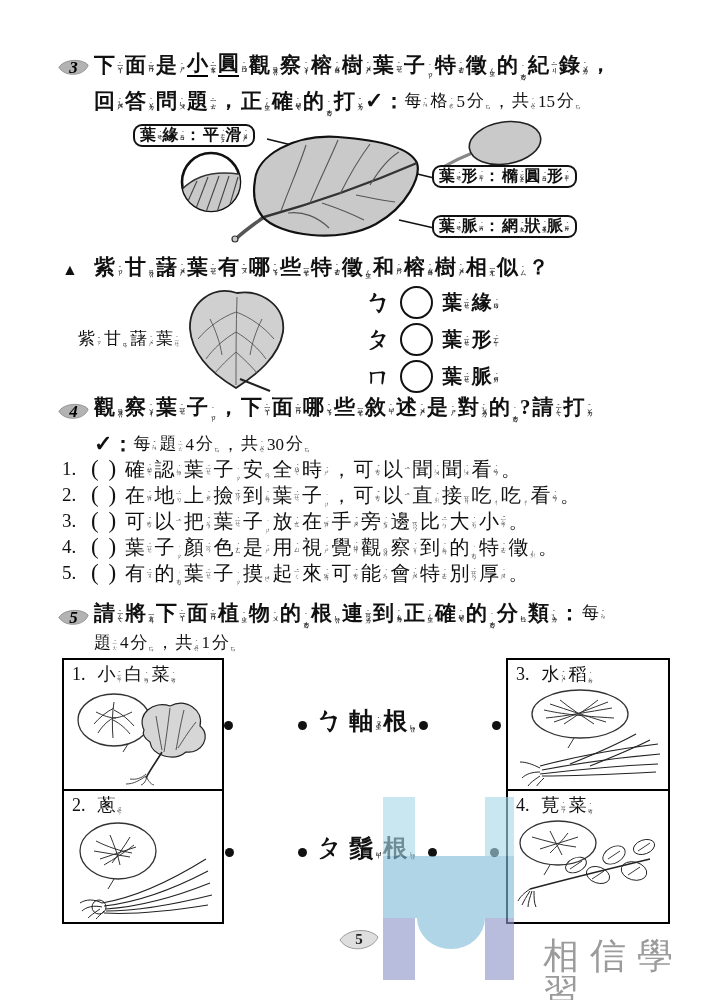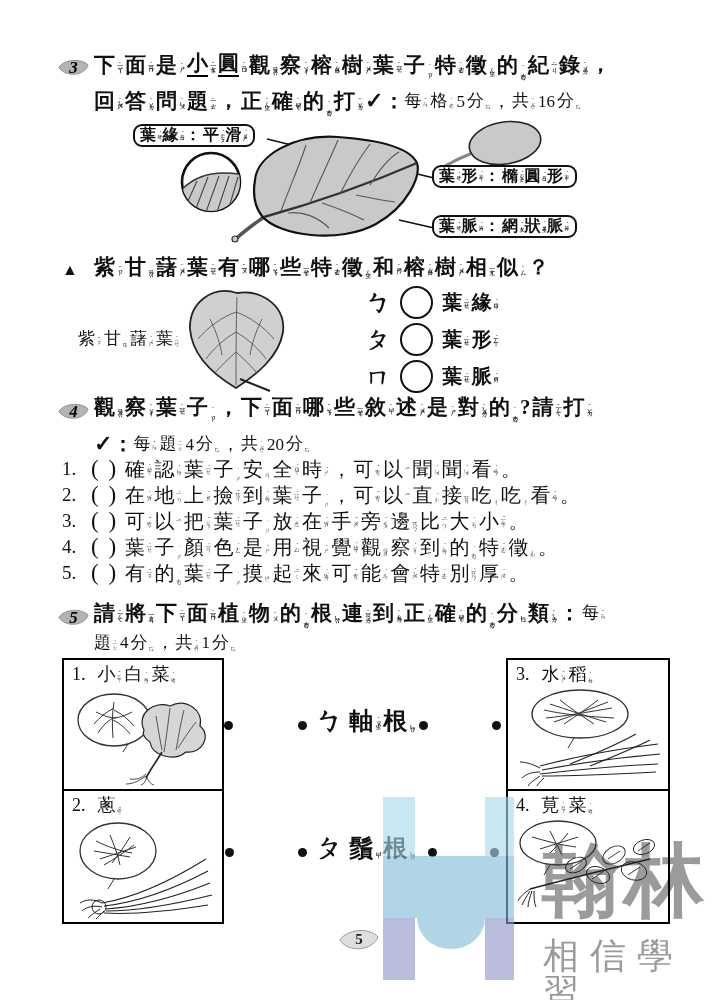--- a/index.html
+++ b/index.html
@@ -77,21 +77,20 @@
 
   .pagebadge{position:absolute;width:40px;height:27px;z-index:2;}
   .pagebadge svg{position:absolute;left:0;top:0;}
   .pagebadge b{position:absolute;width:100%;text-align:center;line-height:27px;font-size:15px;color:#222;}
 </style>
 </head>
 <body>
 
 <div class="page">
 
-  <div class="logo-text" style="left:541px;top:841px">翰林</div>
   <div class="logo-slogan" style="left:543px;top:938px">相信學習</div>
 
   <span class="qbadge" style="left:58px;top:55px">
     <svg width="31" height="25" viewBox="0 0 38 26">
       <path d="M1,13 C7,3 28,1 37,10 C33,23 10,26 1,13 Z" fill="#b3b3b3" stroke="#8a8a8a" stroke-width="1"></path>
     </svg>
     <span class="badge-num">3</span>
   </span>
   <div class="rline qtitle" style="left:94px;top:52px">
       <span class="cg">
@@ -210,21 +209,21 @@
         <span class="pt"> 5 </span>
         <span class="cg">
           <span class="bc">分</span>
           <span class="zy">ㄈㄣ</span>
         </span>
         <span class="pt">，</span>
         <span class="cg">
           <span class="bc">共</span>
           <span class="zy">ㄍㄨㄥˋ</span>
         </span>
-        <span class="pt"> 16 </span>
+        <span class="pt"> 15 </span>
         <span class="cg">
           <span class="bc">分</span>
           <span class="zy">ㄈㄣ</span>
         </span>
       </span>
   </div>
 
   <svg class="abs" style="left:118px;top:114px" width="480" height="148">
     <defs>
         <clipPath id="magclip">
@@ -553,21 +552,21 @@
         <span class="pt"> 4 </span>
         <span class="cg">
           <span class="bc">分</span>
           <span class="zy">ㄈㄣ</span>
         </span>
         <span class="pt">，</span>
         <span class="cg">
           <span class="bc">共</span>
           <span class="zy">ㄍㄨㄥˋ</span>
         </span>
-        <span class="pt"> 20 </span>
+        <span class="pt"> 30 </span>
         <span class="cg">
           <span class="bc">分</span>
           <span class="zy">ㄈㄣ</span>
         </span>
       </span>
   </div>
 
   <div class="stmt" style="top:456px">
     <span class="snum">1.</span>
     <span class="slot">(    )</span>

